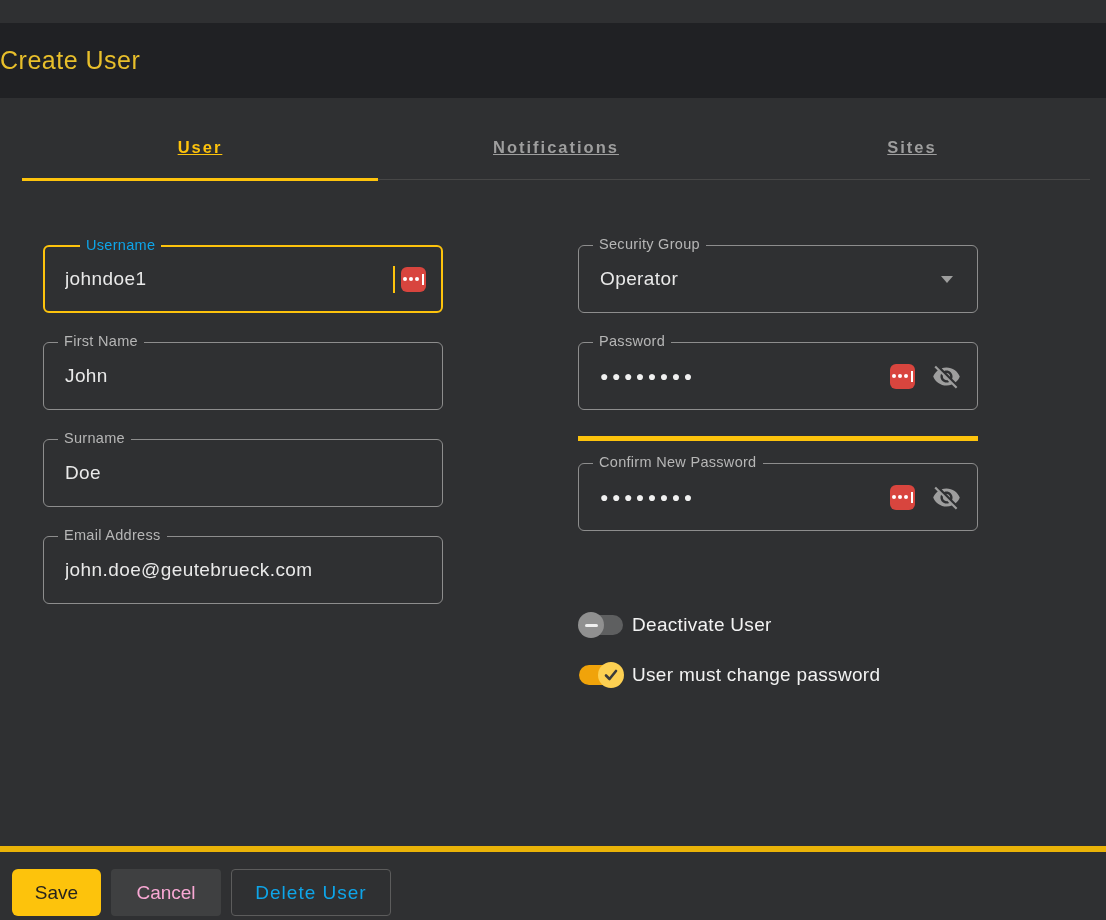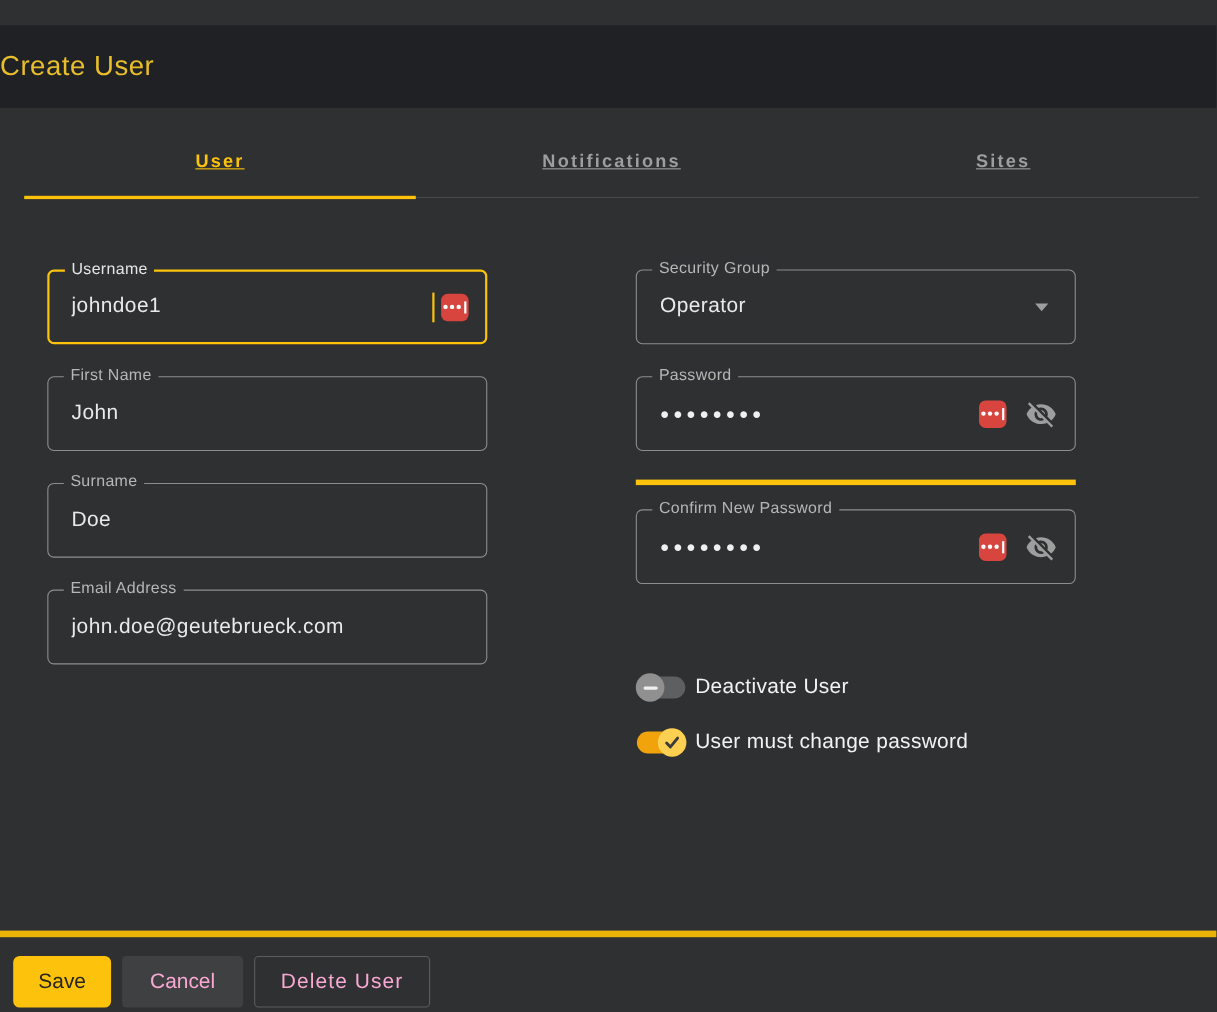--- a/index.html
+++ b/index.html
@@ -50,21 +50,21 @@
     padding:0 16px 0 21px;
     margin-bottom:29px;
   }
   .field.focused { border:2px solid #fdc30c; padding:0 15px 0 20px; }
   .field-label {
     position:absolute; top:-10px; left:14px;
     background:#2f3032; padding:0 6px;
     font-size:14.5px; color:#b6b6b6; letter-spacing:.3px;
     white-space:nowrap;
   }
-  .field.focused .field-label { color:#e5e5e5; }
+  .field.focused .field-label { color:#0ea5e9;margin-left:21px; }
   .field-value {
     font-size:19px; color:#e9e9e9; letter-spacing:.4px;
     flex:1; white-space:nowrap; overflow:hidden;
   }
   .field-value.masked {
     font-size:14px; letter-spacing:3.5px; color:#f0f0f0;
   }
   .caret {
     display:inline-block; width:2px; height:27px;
     background:#fdc30c; vertical-align:middle;
@@ -137,21 +137,21 @@
     font-size:19px; cursor:pointer;
     display:flex; align-items:center; justify-content:center;
   }
   .btn-save {
     width:89px; background:#fdc30c; color:#27241d;
     border-radius:6px; font-weight:500;
   }
   .btn-cancel { width:110px; background:#3f4041; color:#f9a8d4; }
   .btn-delete {
     width:160px; background:transparent;
-    border:1px solid #5c5c5c; color:#f9a8d4;
+    border:1px solid #5c5c5c; color:#0ea5e9;
     font-weight:500; letter-spacing:1px;
   }
 </style>
 </head>
 <body>
 
 <div class="topstrip"></div>
 
 <div class="header">
   <span class="header-title">Create User</span>

